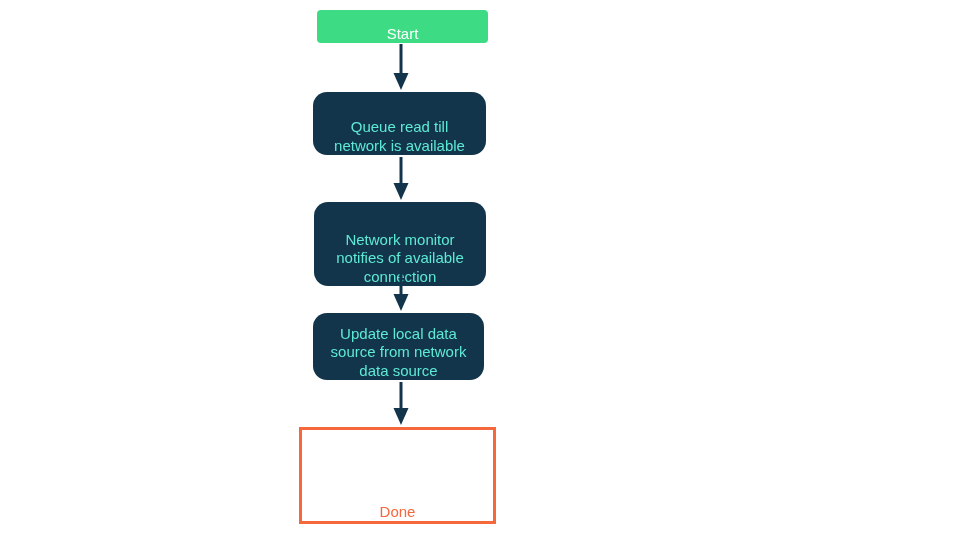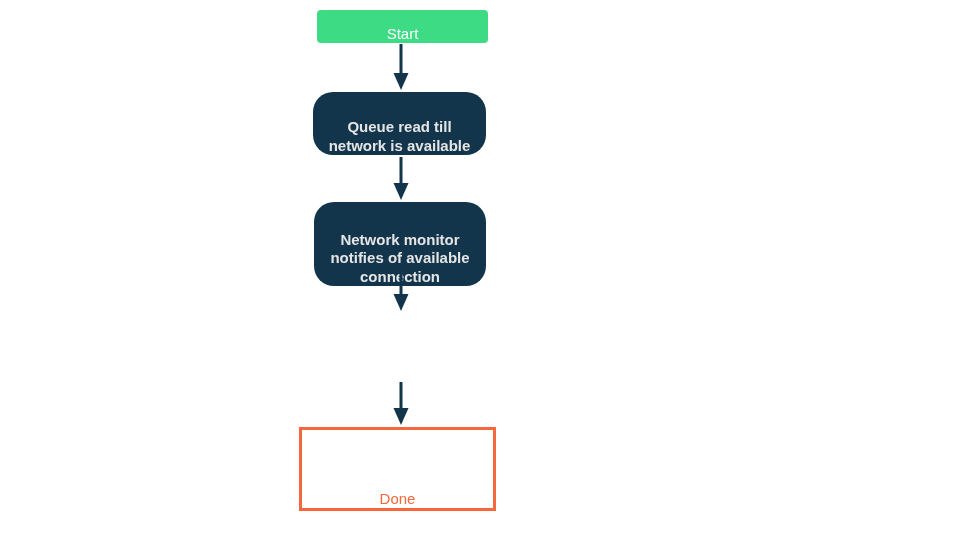--- a/index.html
+++ b/index.html
@@ -38,34 +38,33 @@
     width: 171px;
     height: 33px;
     background: #3DDC84;
     border-radius: 4px;
     color: #ffffff;
     font-size: 15px;
   }
   
   .node-process {
     background: #12354C;
-    border-radius: 20px;
-    color: #e5e5e5;
+    border-radius: 14px;
+    color: #5eead4;
     font-size: 15px;
-    font-weight: bold;
   }
   .node-p1 { left: 313px; top: 92px;  width: 173px; height: 63px; }
   .node-p2 { left: 314px; top: 202px; width: 172px; height: 84px; }
   .node-p3 { left: 313px; top: 313px; width: 171px; height: 67px; }
   
   .node-done {
     left: 299px;
     top: 427px;
     width: 197px;
-    height: 84px;
+    height: 97px;
     background: #ffffff;
     border: 3px solid #F4683C;
     border-radius: 0;
     color: #F4683C;
     font-size: 15px;
   }
   
   .arrow {
     position: absolute;
     overflow: visible;
@@ -107,20 +106,25 @@
     <span class="node-label">Network monitor
 notifies of available
 connection</span>
   </div>
 
   <svg class="arrow" style="left:392px; top:268px;" width="18" height="45" viewBox="0 0 18 45">
     <line class="arrow-line" x1="9" y1="1" x2="9" y2="29"></line>
     <polygon class="arrow-head" points="1.5,26 16.5,26 9,43"></polygon>
   </svg>
 
+  <div class="node node-process node-p3">
+    <span class="node-label">Update local data
+source from network
+data source</span>
+  </div>
 
   <svg class="arrow" style="left:392px; top:381px;" width="18" height="46" viewBox="0 0 18 46">
     <line class="arrow-line" x1="9" y1="1" x2="9" y2="30"></line>
     <polygon class="arrow-head" points="1.5,27 16.5,27 9,44"></polygon>
   </svg>
 
   <div class="node node-done">
     <span class="node-label">Done</span>
   </div>
 

